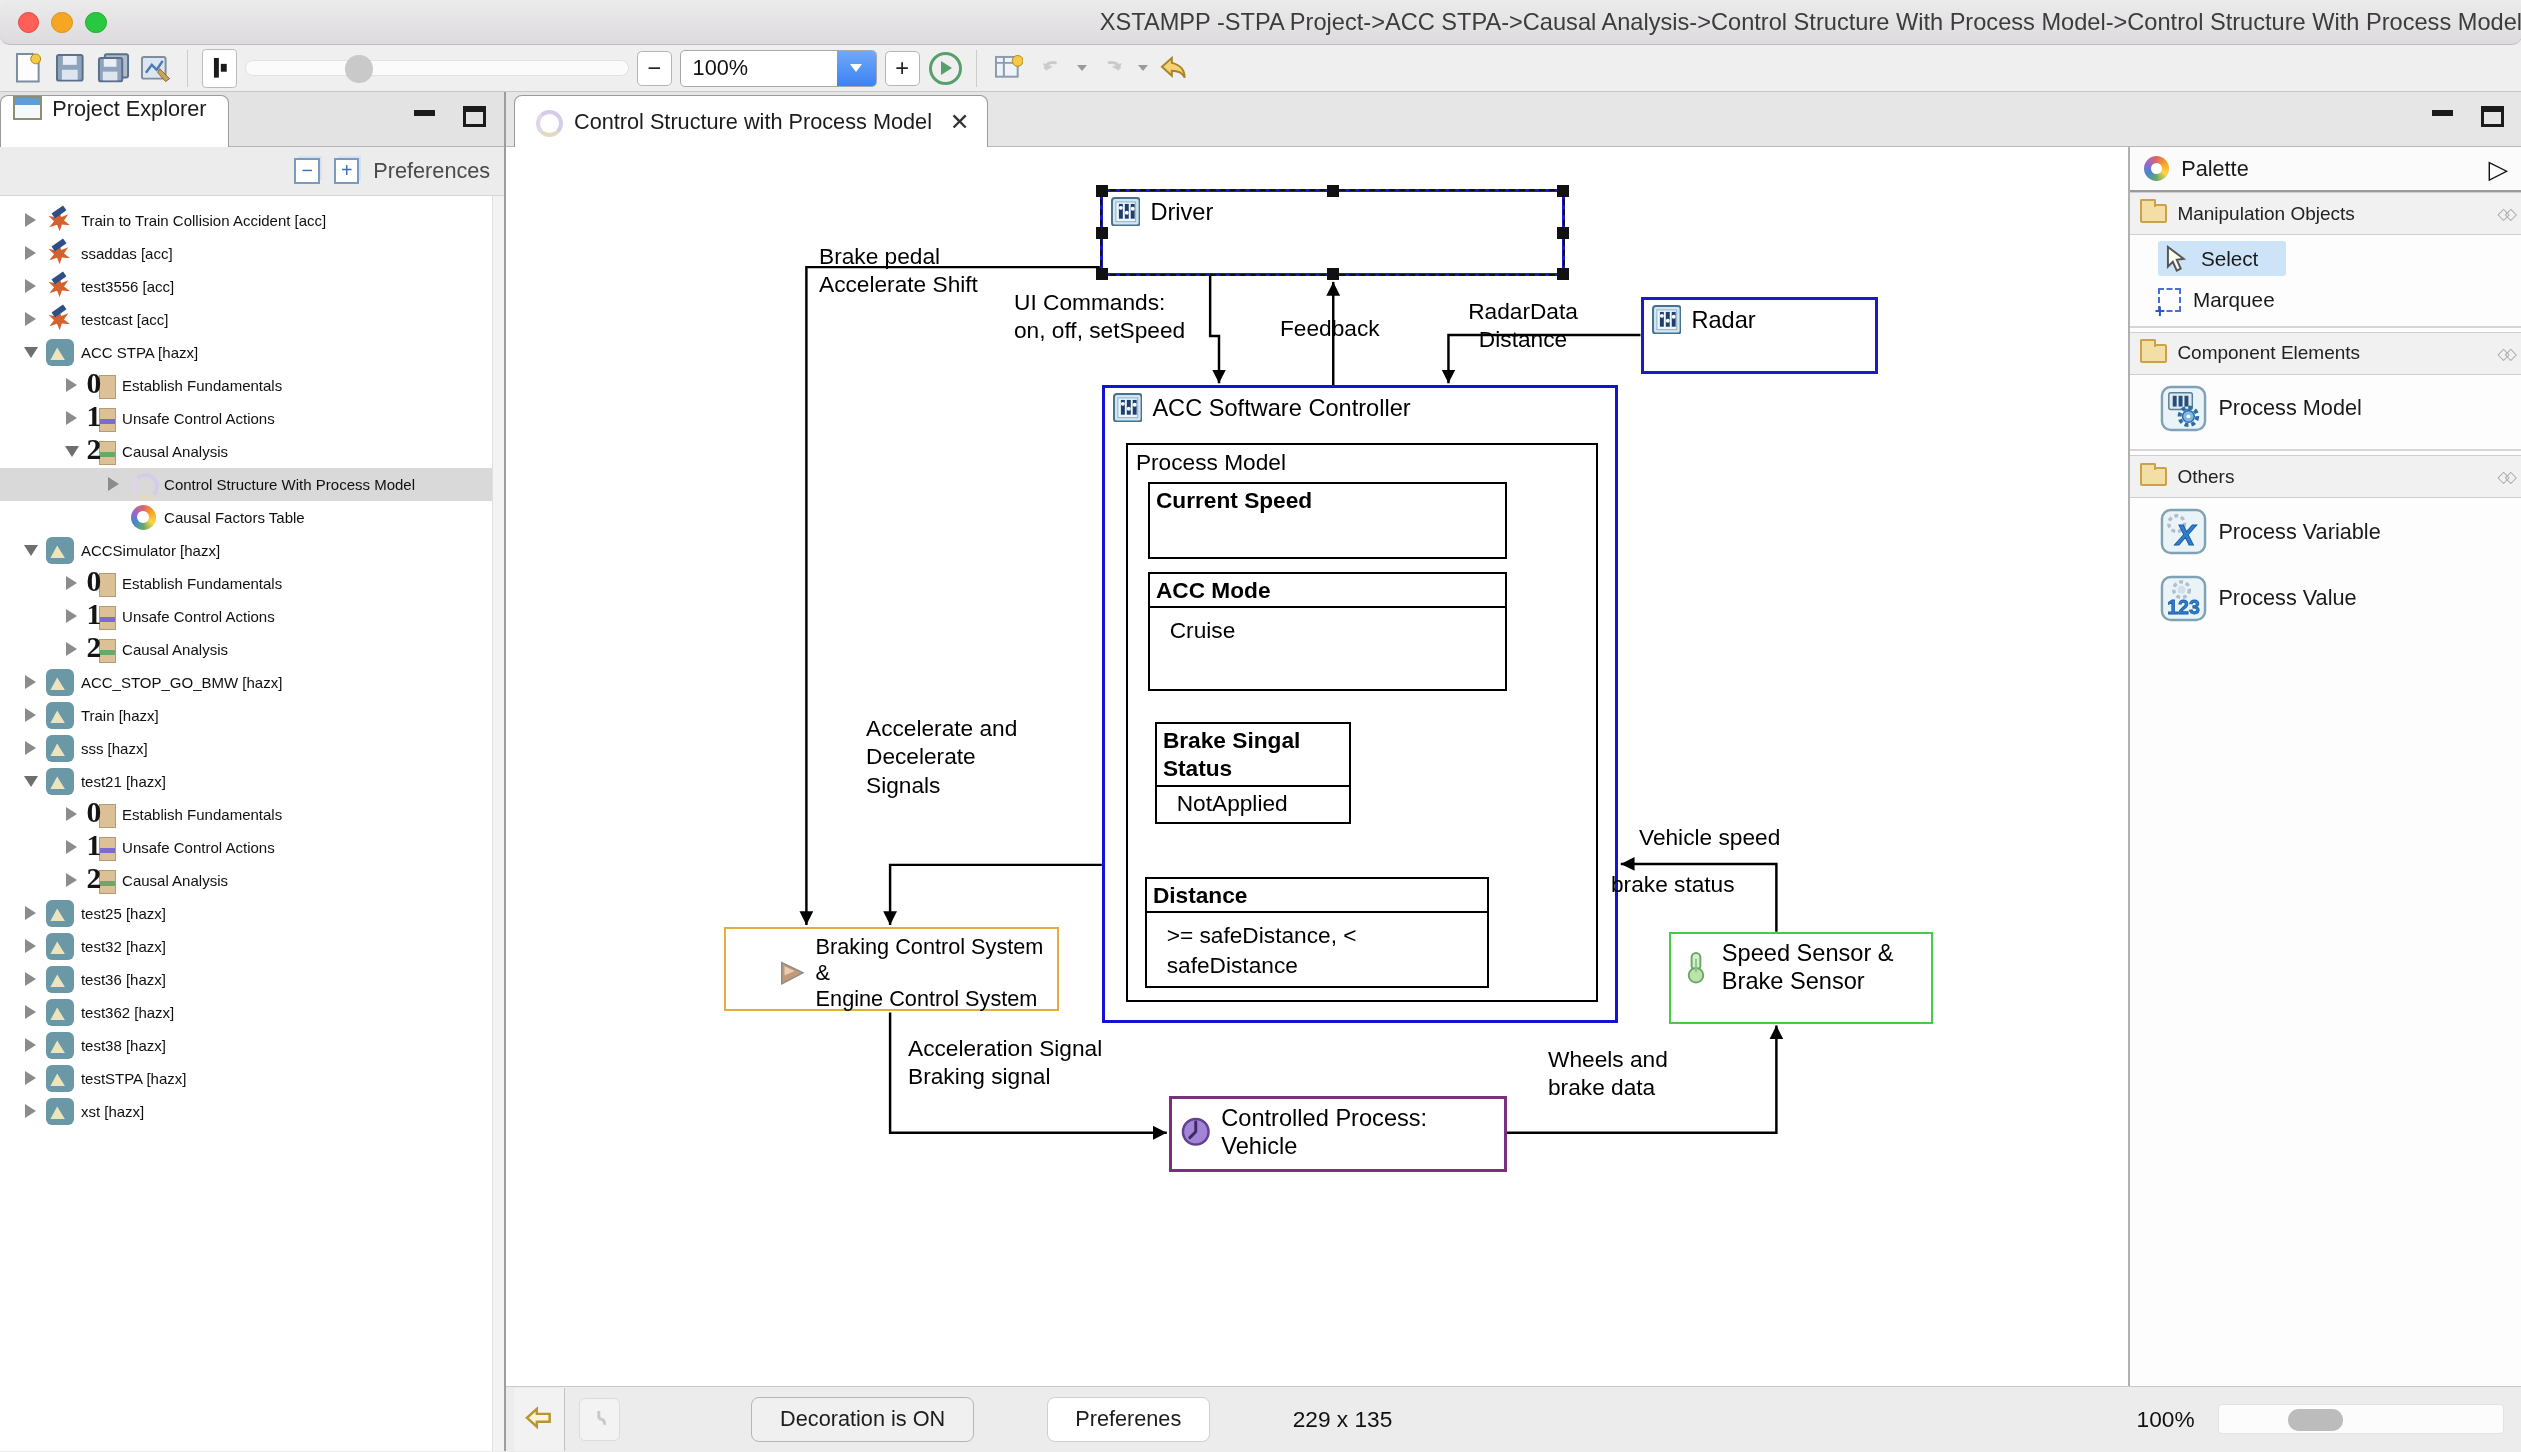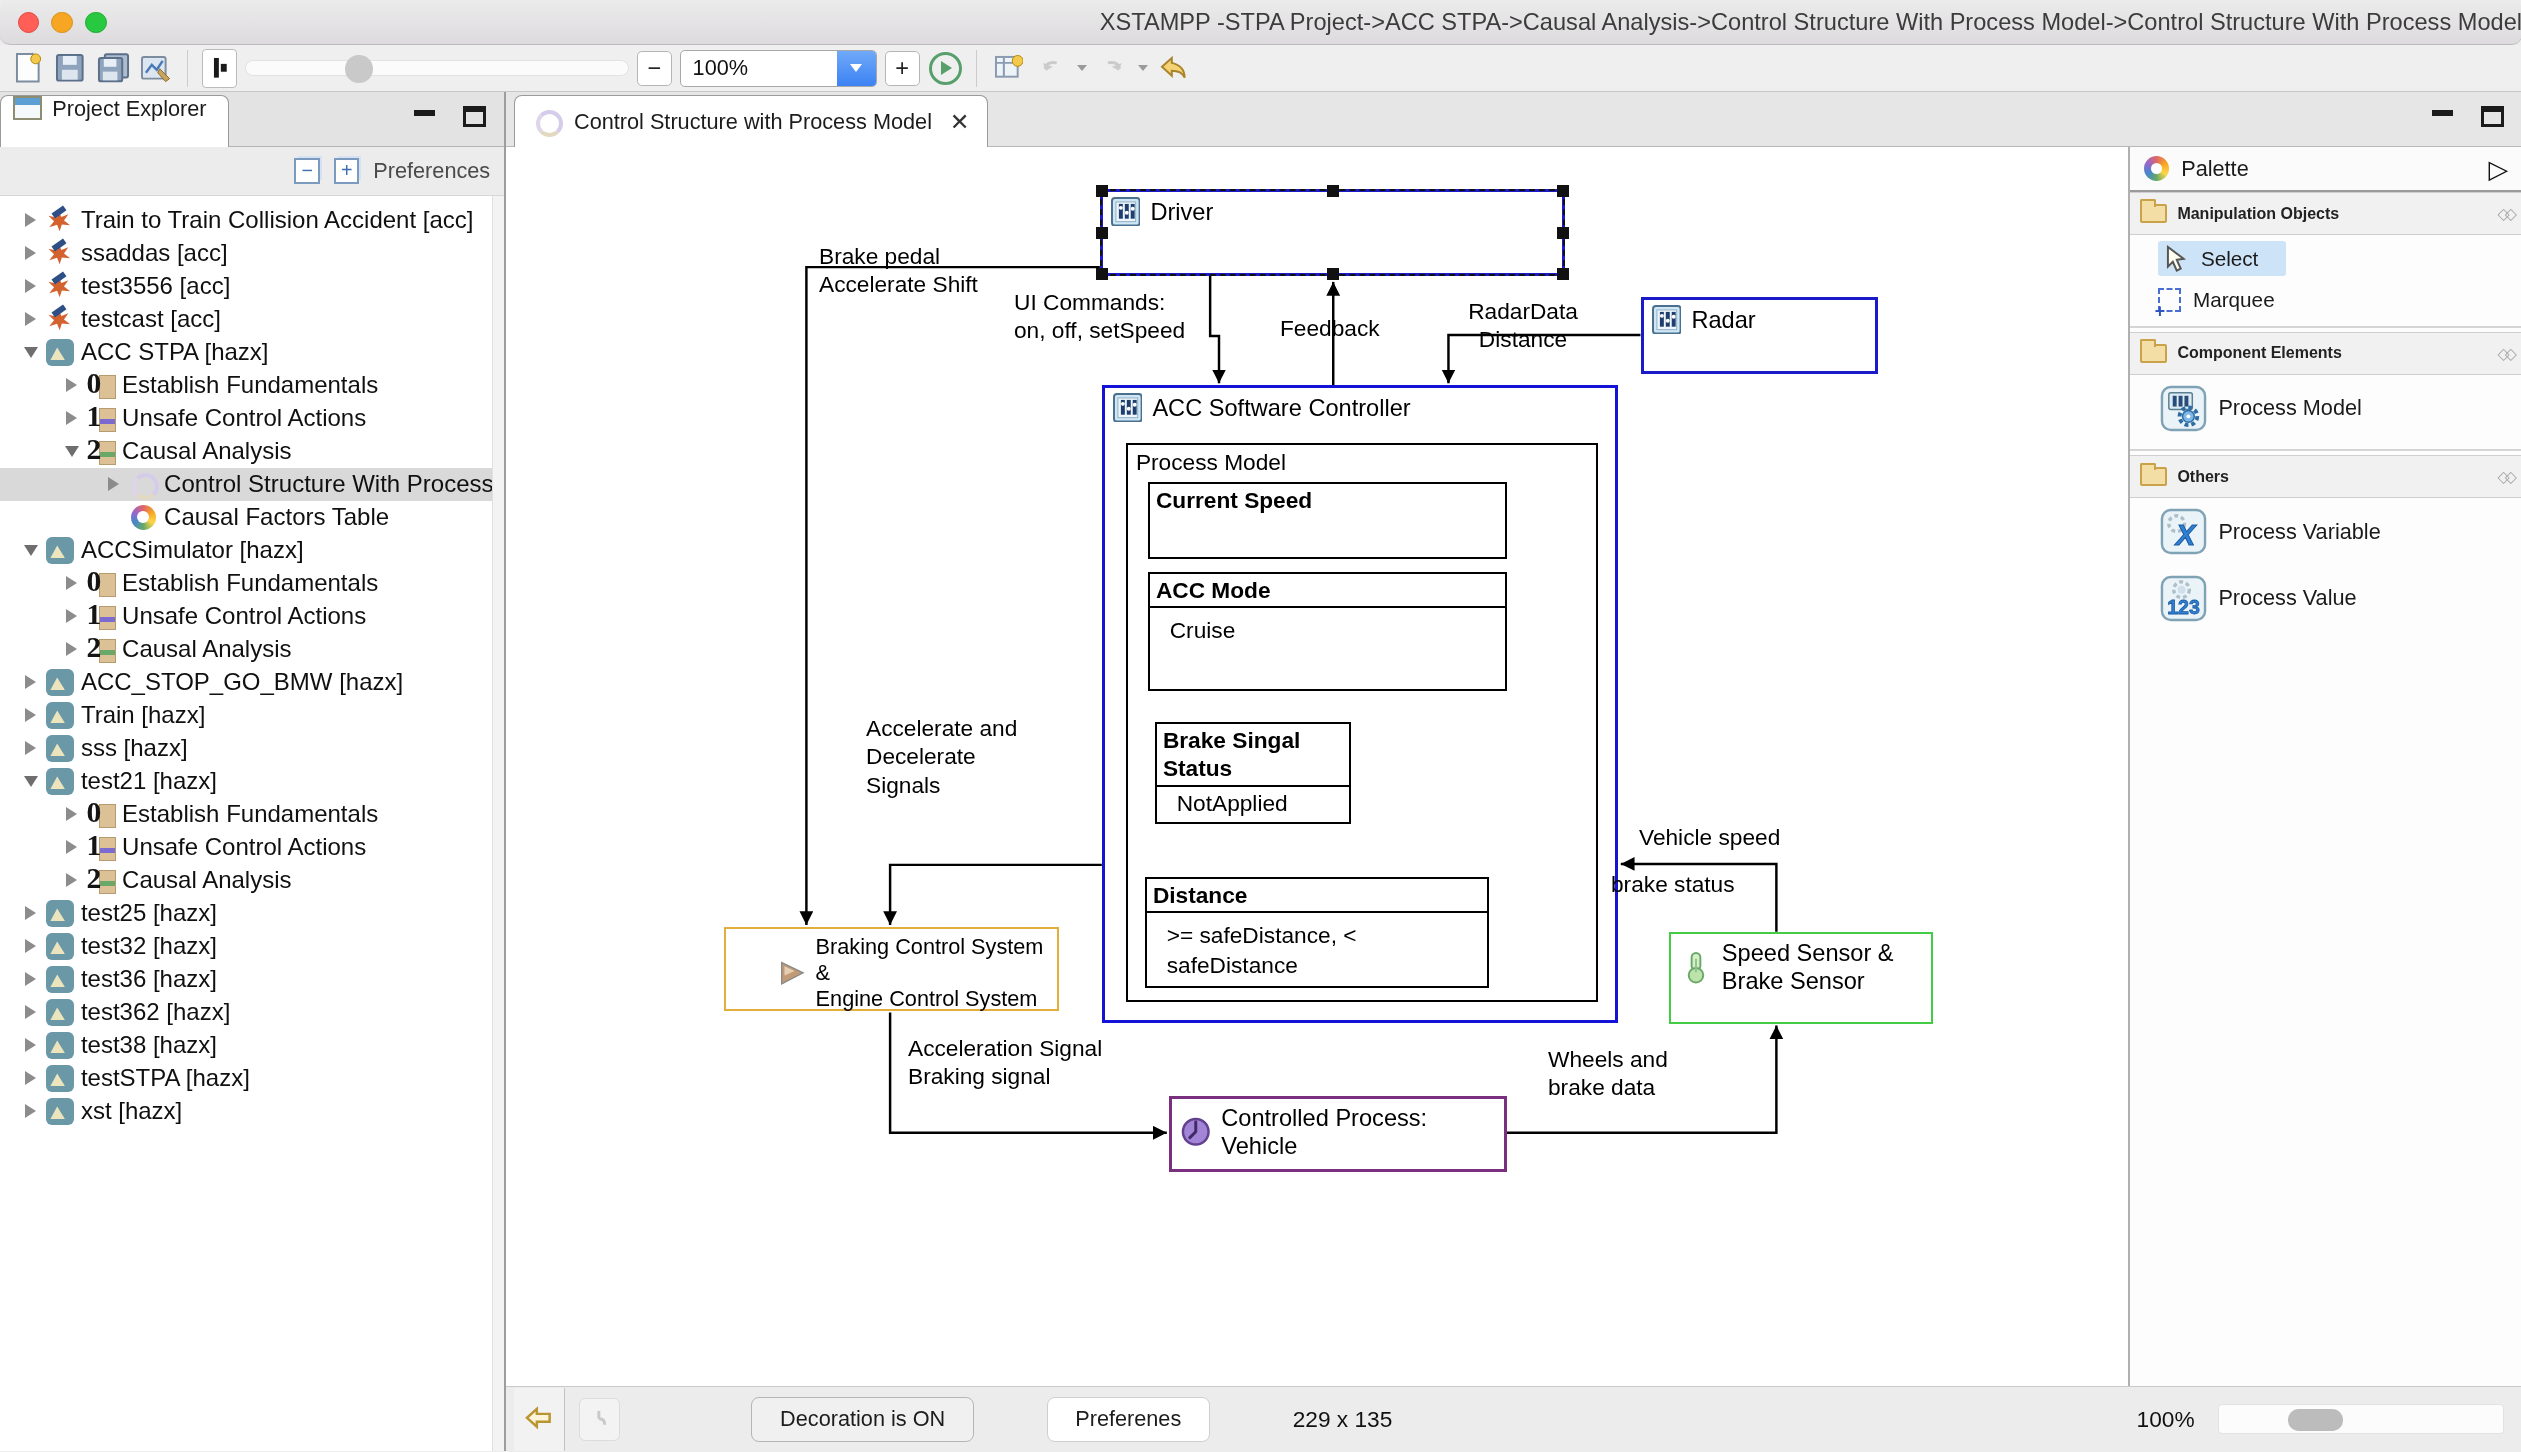--- a/index.html
+++ b/index.html
@@ -50,21 +50,21 @@
 .fold-minus::before { content:"−"; }
 .fold-plus::before { content:"+"; }
 .lp-pref { font-size:21.7px; color:#4a4a4a; }
 .tree { flex:1; background:#fff; overflow:hidden; position:relative; padding-top:7.9px; }
 .tree-scroll { position:absolute; right:0; top:0; bottom:0; width:11.8px; background:#f3f3f3; border-left:1px solid #e0e0e0; }
 .trow { display:flex; align-items:center; height:33px; width:100%; }
 .trow.selected { background:#d9d9d9; }
 .arw { width:29.6px; height:29.6px; flex:none; display:flex; align-items:center; justify-content:center; }
 .arw.closed::before { content:""; border-left:11.8px solid #8c8c8c; border-top:7.9px solid transparent; border-bottom:7.9px solid transparent; }
 .arw.open::before { content:""; border-top:11.8px solid #6e6e6e; border-left:7.9px solid transparent; border-right:7.9px solid transparent; }
-.tlabel { font-size:24px; color:#101010; white-space:nowrap; margin-left:5.9px; }
+.tlabel { font-size:15px; color:#101010; white-space:nowrap; margin-left:5.9px; }
 .tico { width:29.6px; height:29.6px; position:relative; flex:none; }
 .tico-acc::before { content:""; position:absolute; left:3px; top:5.9px; width:21.7px; height:19.7px; background:#d4622f;
   clip-path:polygon(48% 0,60% 28%,92% 14%,72% 46%,100% 70%,62% 66%,52% 100%,40% 68%,4% 80%,26% 50%,0 22%,36% 30%); }
 .tico-acc::after { content:""; position:absolute; left:6.9px; top:3px; width:13.8px; height:5.9px; background:#2e4f86; transform:rotate(-35deg); }
 .tico-hazx::before { content:""; position:absolute; inset:1px; background:#6a98a6; border-radius:5.9px; }
 .tico-hazx::after { content:""; position:absolute; left:4.9px; top:9.9px; width:19.7px; height:12.8px; background:#ece4bd; clip-path:polygon(35% 0,75% 100%,0 100%); }
 .tico-d0::before,.tico-d1::before,.tico-d2::before { content:""; position:absolute; left:12.8px; top:4.9px; width:14.8px; height:21.7px; background:#dcc096; border:1px solid #b79a6d; }
 .tico-d1::before { background:linear-gradient(#dcc096 45%,#7b6ad0 45% 70%,#dcc096 70%); }
 .tico-d2::before { background:linear-gradient(#dcc096 45%,#6aa86a 45% 70%,#dcc096 70%); }
 .tico-d0::after { content:"0"; } .tico-d1::after { content:"1"; } .tico-d2::after { content:"2"; }
@@ -102,21 +102,21 @@
 .sel-dash::after { content:""; position:absolute; inset:-3px; border:2px dashed #111; pointer-events:none; }
 
 
 .palette { width:394px; flex:none; background:#fdfdfd; border-left:2px solid #b0b0b0; display:flex; flex-direction:column; }
 .pal-head { height:45px; display:flex; align-items:center; gap:11.8px; padding:0 13.8px; border-bottom:2px solid #9a9a9a; background:#fbfbfb; flex:none; }
 .pal-title { font-size:21.7px; color:#1a1a1a; flex:1; }
 .pal-collapse::before { content:"\25B7"; font-size:25.6px; color:#111; }
 .dots-ico { width:25.6px; height:25.6px; border-radius:50%; background:conic-gradient(#e06666,#f6a623,#ffd54a,#66aa66,#4488cc,#9966cc,#e06666); position:relative; flex:none; }
 .dots-ico::after { content:""; position:absolute; left:6.9px; top:6.9px; width:11.8px; height:11.8px; border-radius:50%; background:#fff; }
 .pal-sect { height:43px; background:#f1f1f1; border-top:1px solid #cfcfcf; border-bottom:1px solid #cfcfcf; display:flex; align-items:center; gap:9.9px; padding:0 9.9px; flex:none; }
-.pal-sect-label { font-size:16px; color:#222; flex:1;font-weight:bold; }
+.pal-sect-label { font-size:19px; color:#222; flex:1; }
 .pin::before { content:"\25C7\25C7"; letter-spacing:-4.9px; font-size:15.8px; color:#a8a8a8; }
 .folder { width:27.6px; height:18.7px; background:#f3dfa5; border:2px solid #c9a24a; border-radius:2px; position:relative; flex:none; }
 .folder::before { content:""; position:absolute; left:-2px; top:-6.9px; width:11.8px; height:5.9px; background:#f3dfa5; border:2px solid #c9a24a; border-bottom:none; border-radius:2px 2px 0 0; }
 .pal-item { display:flex; align-items:center; gap:11.8px; padding:5.9px 9.9px 5.9px 27.6px; }
 .pal-item .sel-high { display:flex; align-items:center; gap:11.8px; background:#cde4f8; border-radius:3px; padding:3.9px 27.6px 3.9px 5.9px; }
 .pal-item-label { font-size:20.7px; color:#1a1a1a; }
 .pal-big { padding:9.9px 9.9px 9.9px 29.6px; }
 .marquee-ico { width:23.6px; height:23.6px; border:2px dashed #4a6fd4; position:relative; flex:none; }
 .marquee-ico::after { content:"+"; position:absolute; left:-4.9px; bottom:-11.8px; color:#2e55c4; font-size:17.7px; font-weight:bold; }
 .pal-gap { height:9.9px; border-bottom:2px solid #d5d5d5; margin-bottom:3.9px; flex:none; }

